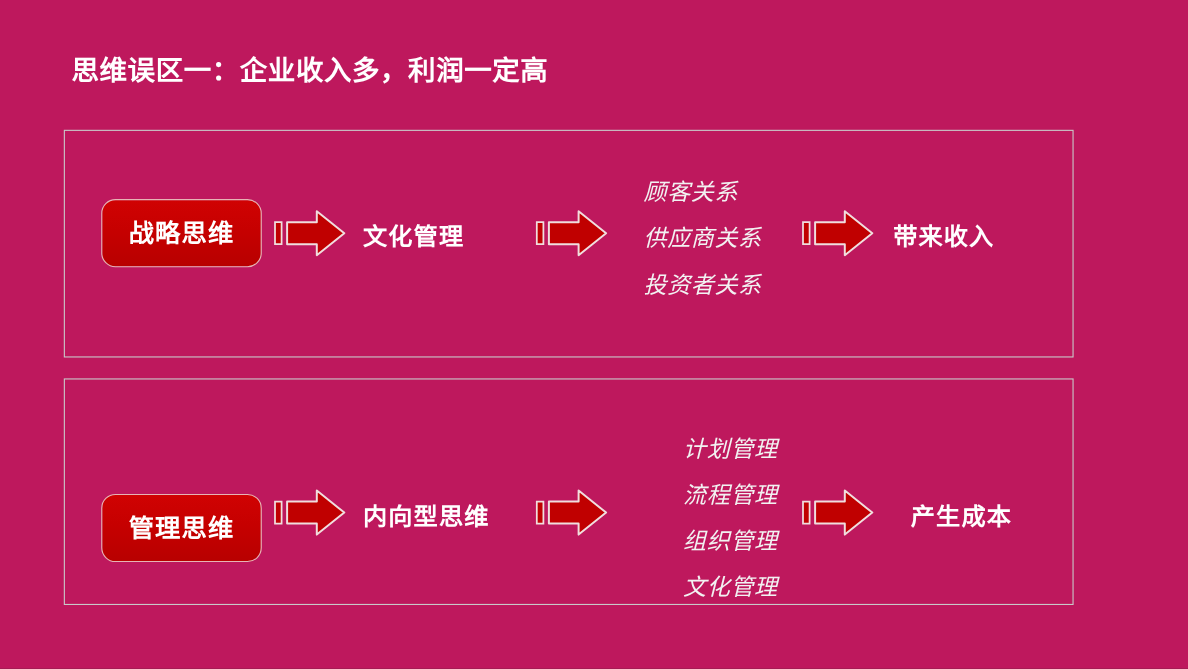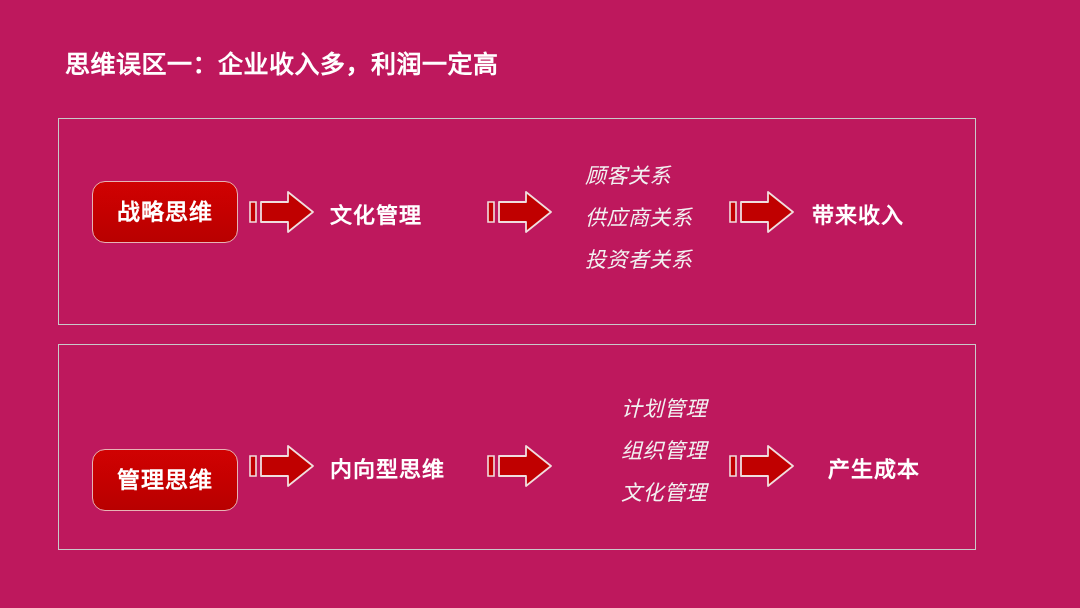--- a/index.html
+++ b/index.html
@@ -186,20 +186,21 @@
 
     <div class="arrow" style="left:428px; top:99px;">
       <svg viewBox="0 0 68 46" xmlns="http://www.w3.org/2000/svg">
         <path d="M2 13 L2 33 L8 33 L8 13 Z" fill="#c00000" stroke="#f0dede" stroke-width="1.6"></path>
         <path d="M13 13 L40 13 L40 3 L65 23 L40 43 L40 33 L13 33 Z" fill="#c00000" stroke="#f0dede" stroke-width="1.8" stroke-linejoin="round"></path>
       </svg>
     </div>
 
     <div class="flow-list" style="left:527px; top:44px;margin-left:36px;">
       <div>计划管理</div>
+      <div>流程管理</div>
       <div>组织管理</div>
       <div>文化管理</div>
     </div>
 
     <div class="arrow" style="left:670px; top:99px;">
       <svg viewBox="0 0 68 46" xmlns="http://www.w3.org/2000/svg">
         <path d="M2 13 L2 33 L8 33 L8 13 Z" fill="#c00000" stroke="#f0dede" stroke-width="1.6"></path>
         <path d="M13 13 L40 13 L40 3 L65 23 L40 43 L40 33 L13 33 Z" fill="#c00000" stroke="#f0dede" stroke-width="1.8" stroke-linejoin="round"></path>
       </svg>
     </div>

